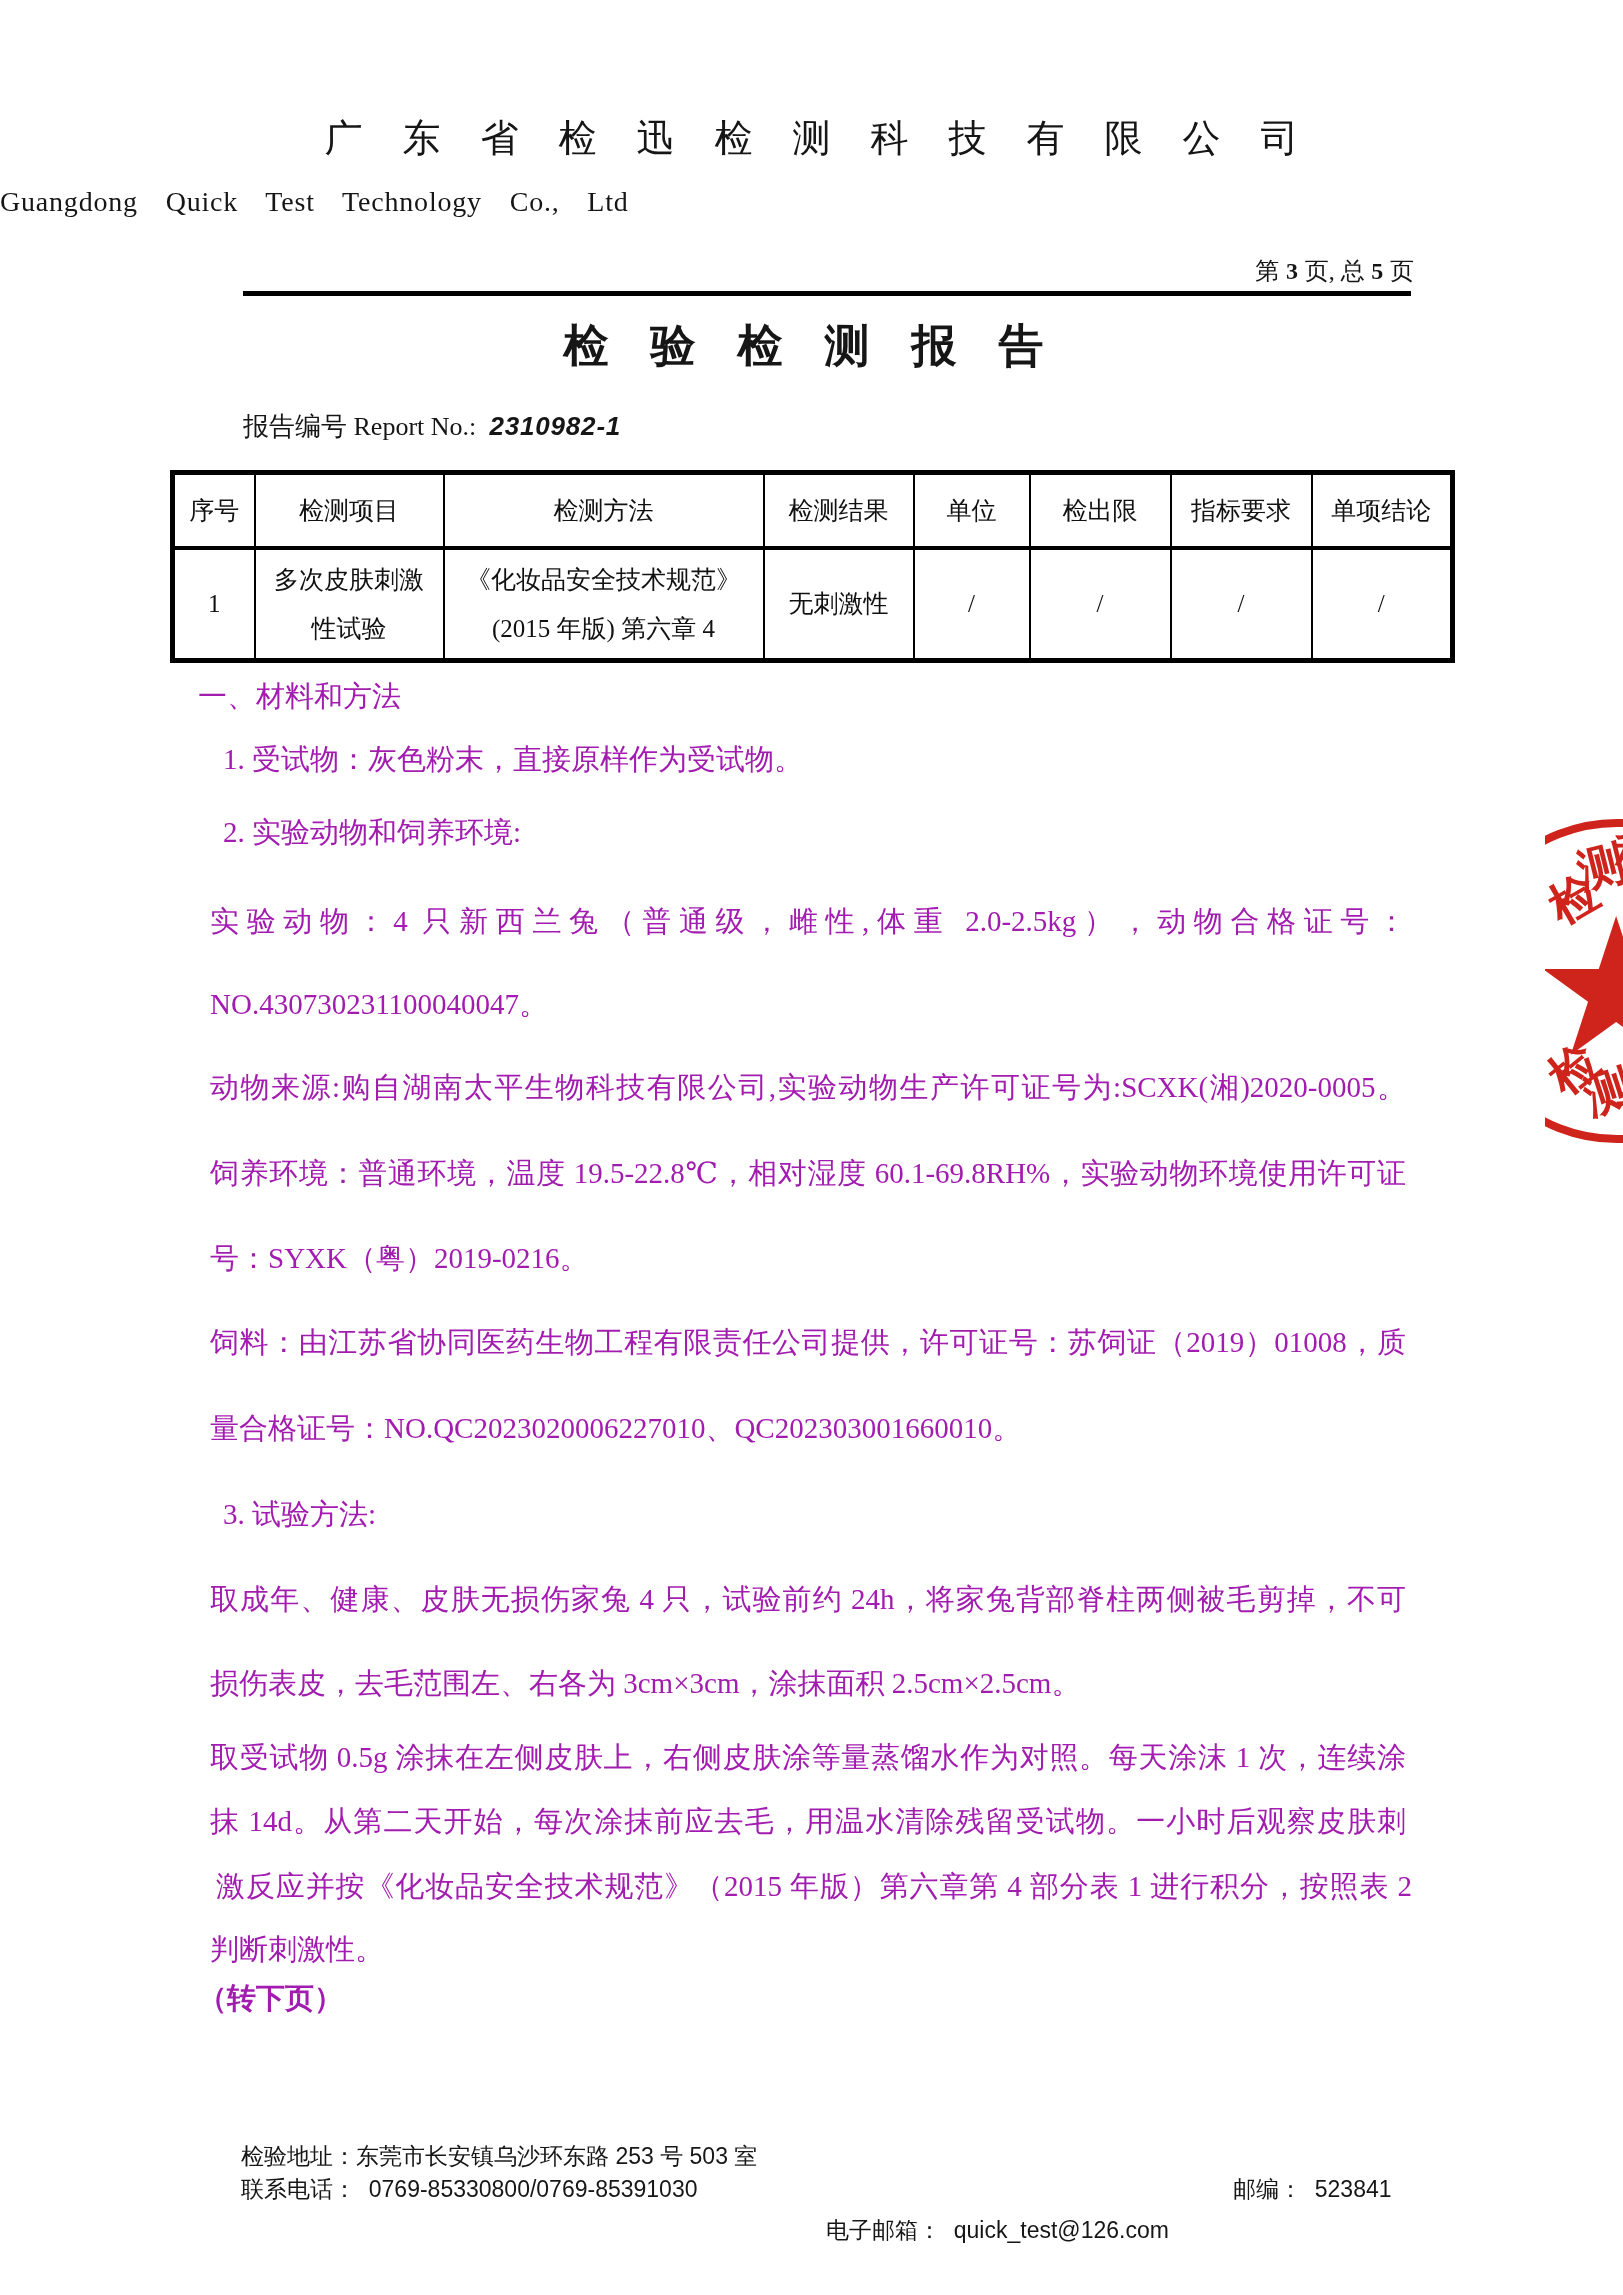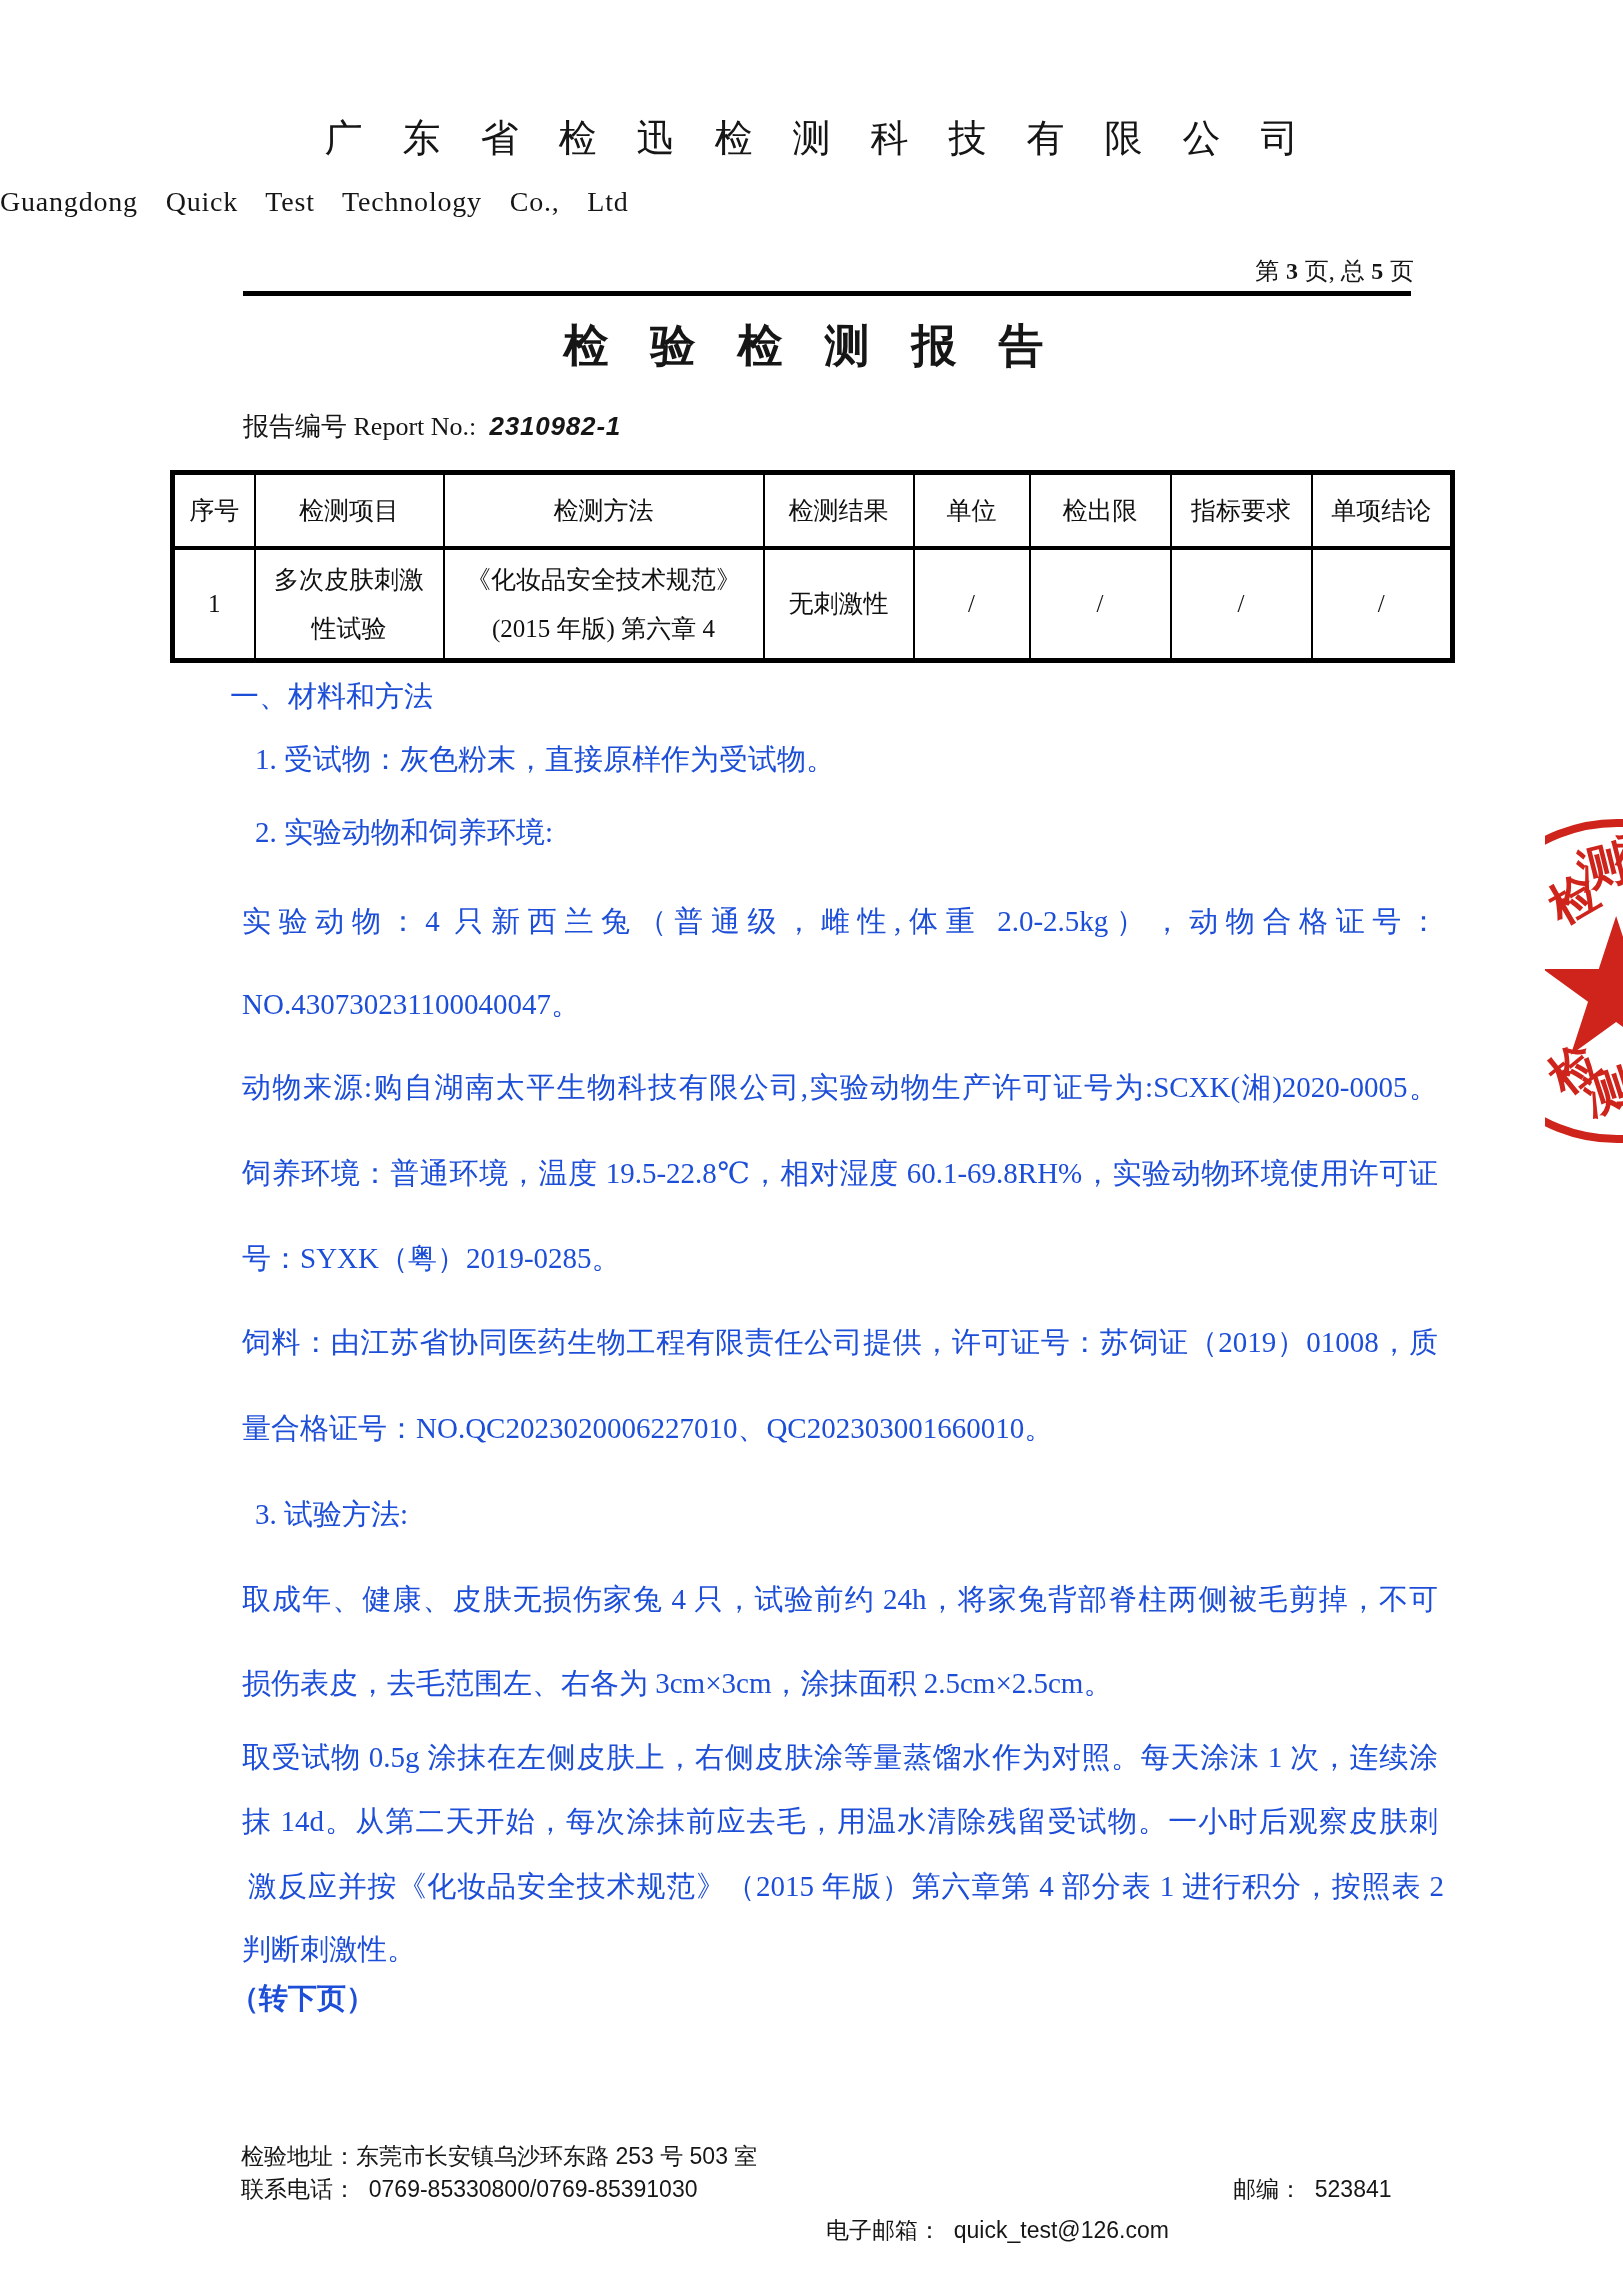--- a/index.html
+++ b/index.html
@@ -57,21 +57,21 @@
     padding:0;font-weight:normal;line-height:43px;
   }
   .results thead th{border-bottom:4.2px solid #000;}
   .results thead tr{height:75px;}
   .results tbody tr{height:113px;}
   .results td div{line-height:49px;}
   
   .body-text{position:absolute;left:0;top:0;width:100%;height:100%;}
   .bline{
     position:absolute;font-size:29px;line-height:50px;
-    white-space:pre;color:#1d4ed8;margin-left:32px;
+    white-space:pre;color:#a21caf;
   }
   .bline.stretch{white-space:normal;text-align:justify;text-align-last:justify;}
   .bline.bold{font-weight:bold;}
   
   .stamp-clip{
     position:absolute;left:1545px;top:811px;width:78px;height:353px;
     overflow:hidden;color:#cf241c;pointer-events:none;
   }
   .stamp-circle{
     position:absolute;left:-90px;top:8.3px;width:308px;height:308px;
@@ -163,21 +163,21 @@
   </table>
 
   <div class="body-text">
       <div class="bline" style="top: 671px; left: 198px;">一、材料和方法</div>
       <div class="bline" style="top: 734px; left: 223px;">1. 受试物：灰色粉末，直接原样作为受试物。</div>
       <div class="bline" style="top: 807px; left: 223px;">2. 实验动物和饲养环境:</div>
       <div class="bline stretch" style="top: 896px; left: 210px; width: 1196px;">实验动物：4 只新西兰兔（普通级，雌性,体重 2.0-2.5kg），动物合格证号：</div>
       <div class="bline" style="top: 979px; left: 210px;">NO.430730231100040047。</div>
       <div class="bline stretch" style="top: 1062px; left: 210px; width: 1196px;">动物来源:购自湖南太平生物科技有限公司,实验动物生产许可证号为:SCXK(湘)2020-0005。</div>
       <div class="bline stretch" style="top: 1148px; left: 210px; width: 1196px;">饲养环境：普通环境，温度 19.5-22.8℃，相对湿度 60.1-69.8RH%，实验动物环境使用许可证</div>
-      <div class="bline" style="top: 1233px; left: 210px;">号：SYXK（粤）2019-0285。</div>
+      <div class="bline" style="top: 1233px; left: 210px;">号：SYXK（粤）2019-0216。</div>
       <div class="bline stretch" style="top: 1317px; left: 210px; width: 1196px;">饲料：由江苏省协同医药生物工程有限责任公司提供，许可证号：苏饲证（2019）01008，质</div>
       <div class="bline" style="top: 1403px; left: 210px;">量合格证号：NO.QC2023020006227010、QC202303001660010。</div>
       <div class="bline" style="top: 1489px; left: 223px;">3. 试验方法:</div>
       <div class="bline stretch" style="top: 1574px; left: 210px; width: 1196px;">取成年、健康、皮肤无损伤家兔 4 只，试验前约 24h，将家兔背部脊柱两侧被毛剪掉，不可</div>
       <div class="bline" style="top: 1658px; left: 210px;">损伤表皮，去毛范围左、右各为 3cm×3cm，涂抹面积 2.5cm×2.5cm。</div>
       <div class="bline stretch" style="top: 1732px; left: 210px; width: 1196px;">取受试物 0.5g 涂抹在左侧皮肤上，右侧皮肤涂等量蒸馏水作为对照。每天涂沫 1 次，连续涂</div>
       <div class="bline stretch" style="top: 1796px; left: 210px; width: 1196px;">抹 14d。从第二天开始，每次涂抹前应去毛，用温水清除残留受试物。一小时后观察皮肤刺</div>
       <div class="bline stretch" style="top: 1861px; left: 216px; width: 1196px;">激反应并按《化妆品安全技术规范》（2015 年版）第六章第 4 部分表 1 进行积分，按照表 2</div>
       <div class="bline" style="top: 1924px; left: 210px;">判断刺激性。</div>
       <div class="bline bold" style="top: 1973px; left: 198px;">（转下页）</div>

